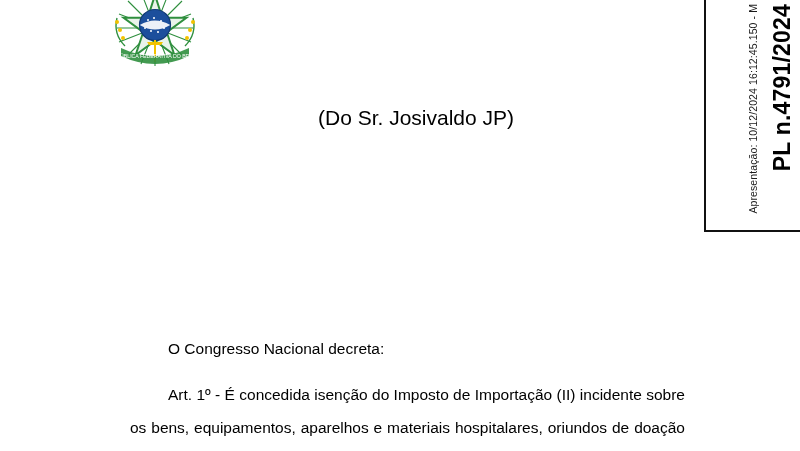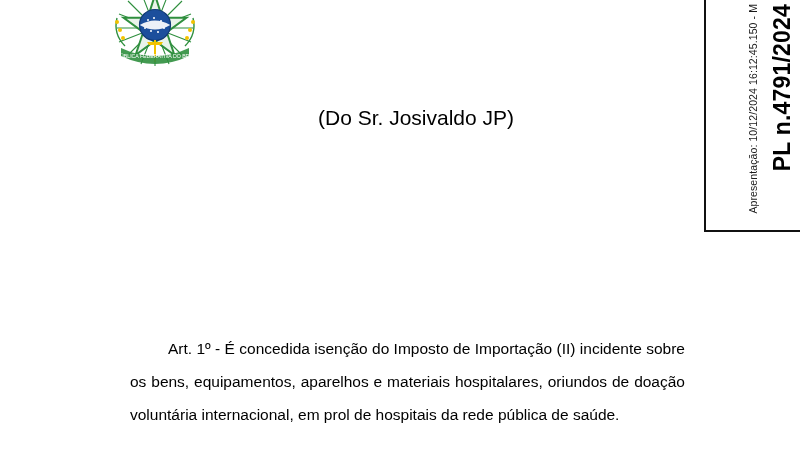--- a/index.html
+++ b/index.html
@@ -187,20 +187,21 @@
         <circle cx="92" cy="50" r="2"></circle>
       </g>
     </svg>
   </div>
 
 
   <div class="author-line">(Do Sr. Josivaldo JP)</div>
 
 
   <div class="body-text">
+    <p class="p-congresso">O Congresso Nacional decreta:</p>
     <p class="p-art1">Art. 1º - É concedida isenção do Imposto de Importação (II) incidente sobre os bens, equipamentos, aparelhos e materiais hospitalares, oriundos de doação voluntária internacional, em prol de hospitais da rede pública de saúde.</p>
   </div>
 
   <div class="stamp">
     <div class="stamp-inner">
       <div class="stamp-big">PL n.4791/2024</div>
       <div class="stamp-small">Apresentação: 10/12/2024 16:12:45.150 - M</div>
     </div>
   </div>
 

